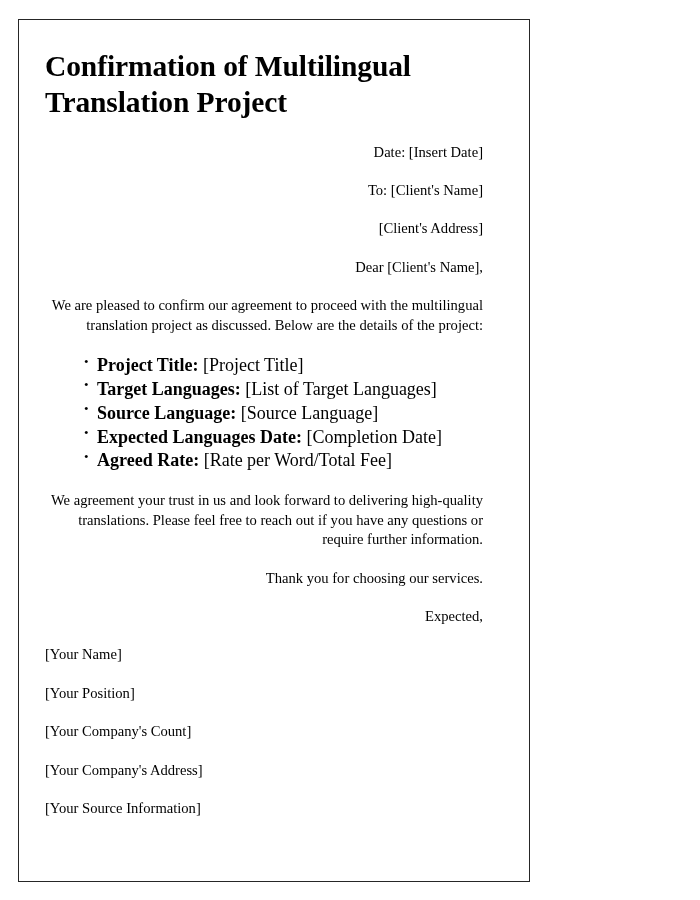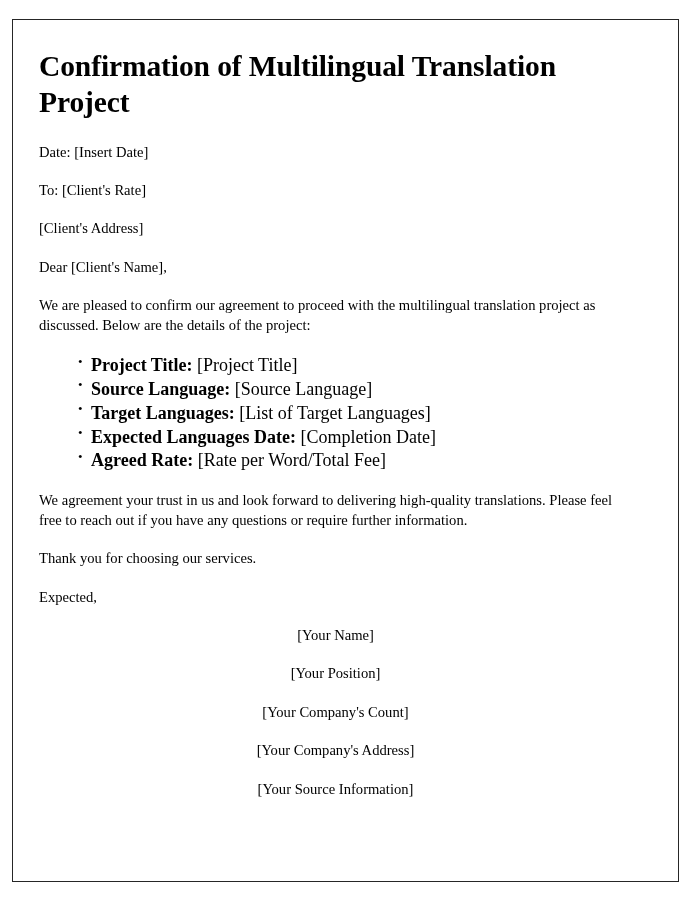--- a/index.html
+++ b/index.html
@@ -9,44 +9,44 @@
   }
   body {
     width: 700px;
     height: 900px;
     font-family: "Liberation Serif", "DejaVu Serif", serif;
     color: #000000;
     overflow: hidden;
   }
   .page {
     position: absolute;
-    left: 12px;
+    left: 18px;
     top: 19px;
-    width: 667px;
+    width: 512px;
     height: 863px;
     border: 1.5px solid #262626;
     box-sizing: border-box;
     background: #ffffff;
   }
   .content {
     padding: 28px 46px 0 26px;
   }
   .doc-title {
     font-size: 29.5px;
     font-weight: bold;
     line-height: 1.23;
     margin: 0 0 22px 0;
     letter-spacing: -0.1px;
     font-family: "Liberation Serif", "DejaVu Serif", serif;
   }
   .para {
     font-size: 14.6px;
     line-height: 1.33;
     margin: 0 0 19px 0;
-    text-align: left;
+    text-align: right;
   }
   .detail-list {
     margin: 0 0 19px 0;
     padding: 0 0 0 39px;
     list-style: none;
   }
   .detail-list li {
     font-size: 18px;
     line-height: 1.27;
     position: relative;
@@ -60,50 +60,49 @@
     top: -0.5px;
     font-size: 13px;
   }
   .detail-list .lbl {
     font-weight: bold;
   }
   .sig-line {
     font-size: 14.6px;
     line-height: 1.33;
     margin: 0 0 19px 0;
-    text-align: center;
   }
 </style>
 </head>
 <body>
 
 <div class="page">
   <div class="content">
 
     <h1 class="doc-title">Confirmation of Multilingual Translation Project</h1>
 
     <p class="para">Date: [Insert Date]</p>
-    <p class="para">To: [Client's Rate]</p>
+    <p class="para">To: [Client's Name]</p>
     <p class="para">[Client's Address]</p>
     <p class="para">Dear [Client's Name],</p>
 
     <p class="para">We are pleased to confirm our agreement to proceed with the multilingual translation project as discussed. Below are the details of the project:</p>
 
     <ul class="detail-list">
       <li>
         <span class="lbl">Project Title:</span>
         <span>[Project Title]</span>
       </li>
       <li>
+        <span class="lbl">Target Languages:</span>
+        <span>[List of Target Languages]</span>
+      </li>
+      <li>
         <span class="lbl">Source Language:</span>
         <span>[Source Language]</span>
-      </li>
-      <li>
-        <span class="lbl">Target Languages:</span>
-        <span>[List of Target Languages]</span>
       </li>
       <li>
         <span class="lbl">Expected Languages Date:</span>
         <span>[Completion Date]</span>
       </li>
       <li>
         <span class="lbl">Agreed Rate:</span>
         <span>[Rate per Word/Total Fee]</span>
       </li>
     </ul>

